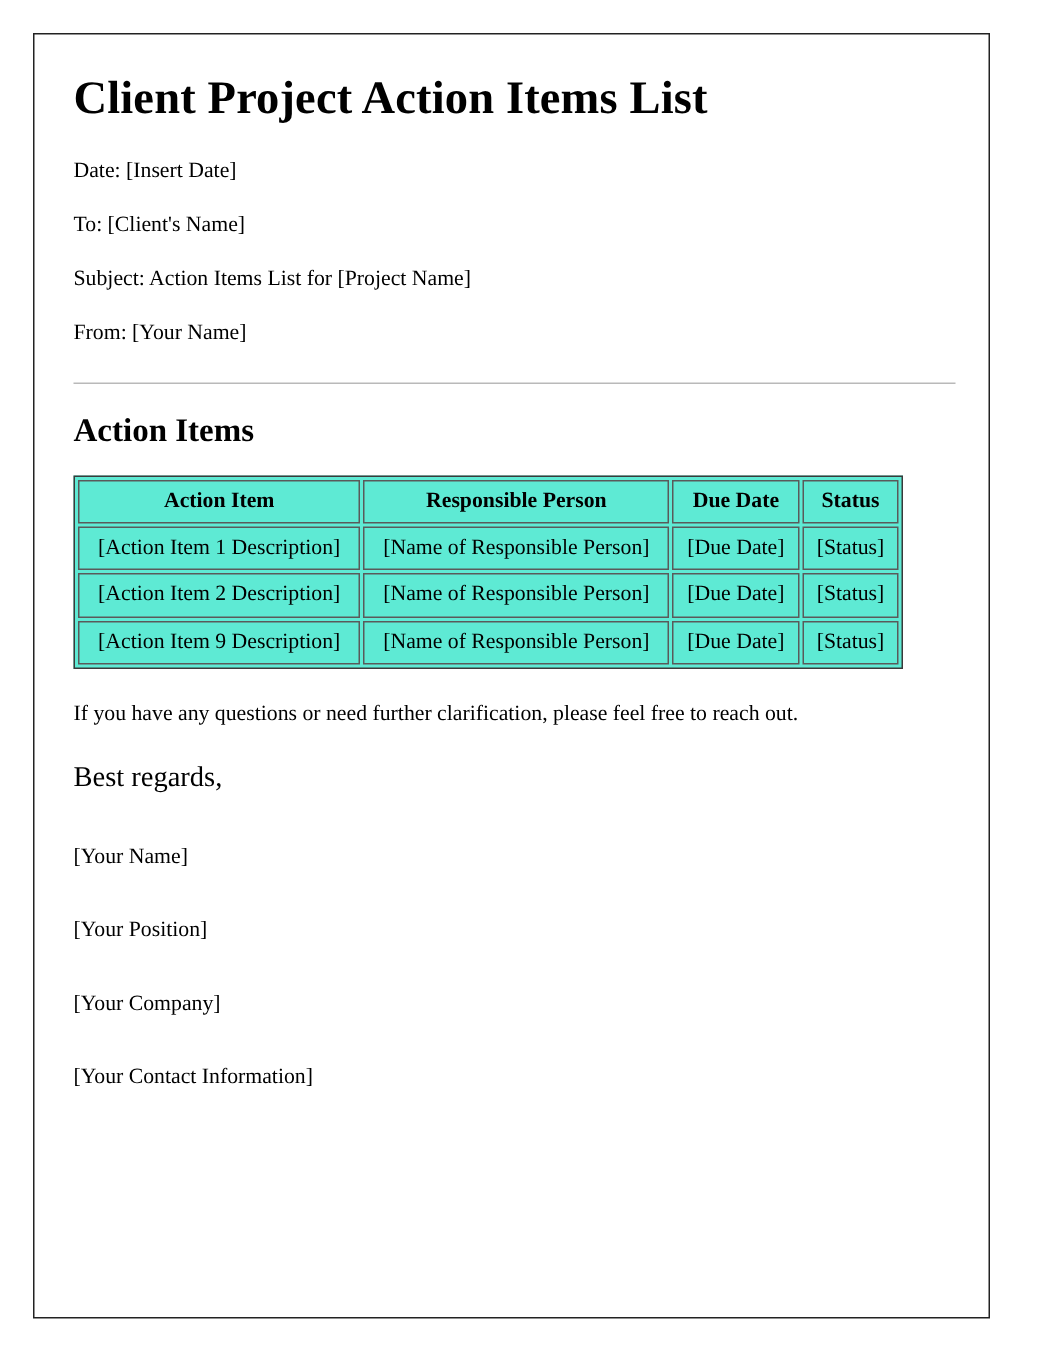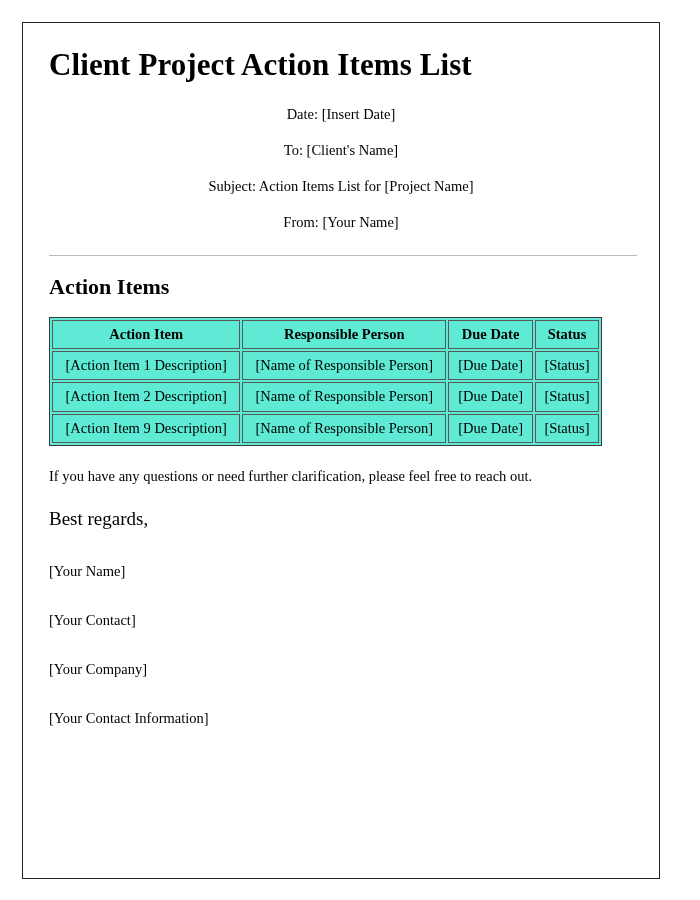--- a/index.html
+++ b/index.html
@@ -44,21 +44,20 @@
     font-weight: bold;
     line-height: 1.2;
     margin: 18px 0 16px 0;
   }
 
   
   .meta-line {
     font-size: 14.5px;
     line-height: 1.25;
     margin: 0 0 18px 0;
-    text-align: center;
   }
 
   
   .divider {
     border: none;
     border-top: 1px solid #b9b9b9;
     margin: 24px 0 0 0;
     width: 588px;
     height: 0;
   }
@@ -161,19 +160,19 @@
         </tr>
       </tbody>
     </table>
 
     <p class="closing">If you have any questions or need further clarification, please feel free to reach out.</p>
 
     <p class="regards">Best regards,</p>
 
     <div class="signature">
       <span class="sig-line">[Your Name]</span>
-      <span class="sig-line">[Your Contact]</span>
+      <span class="sig-line">[Your Position]</span>
       <span class="sig-line">[Your Company]</span>
       <span class="sig-line">[Your Contact Information]</span>
     </div>
 
   </div>
 </div>
 
 </body></html>

